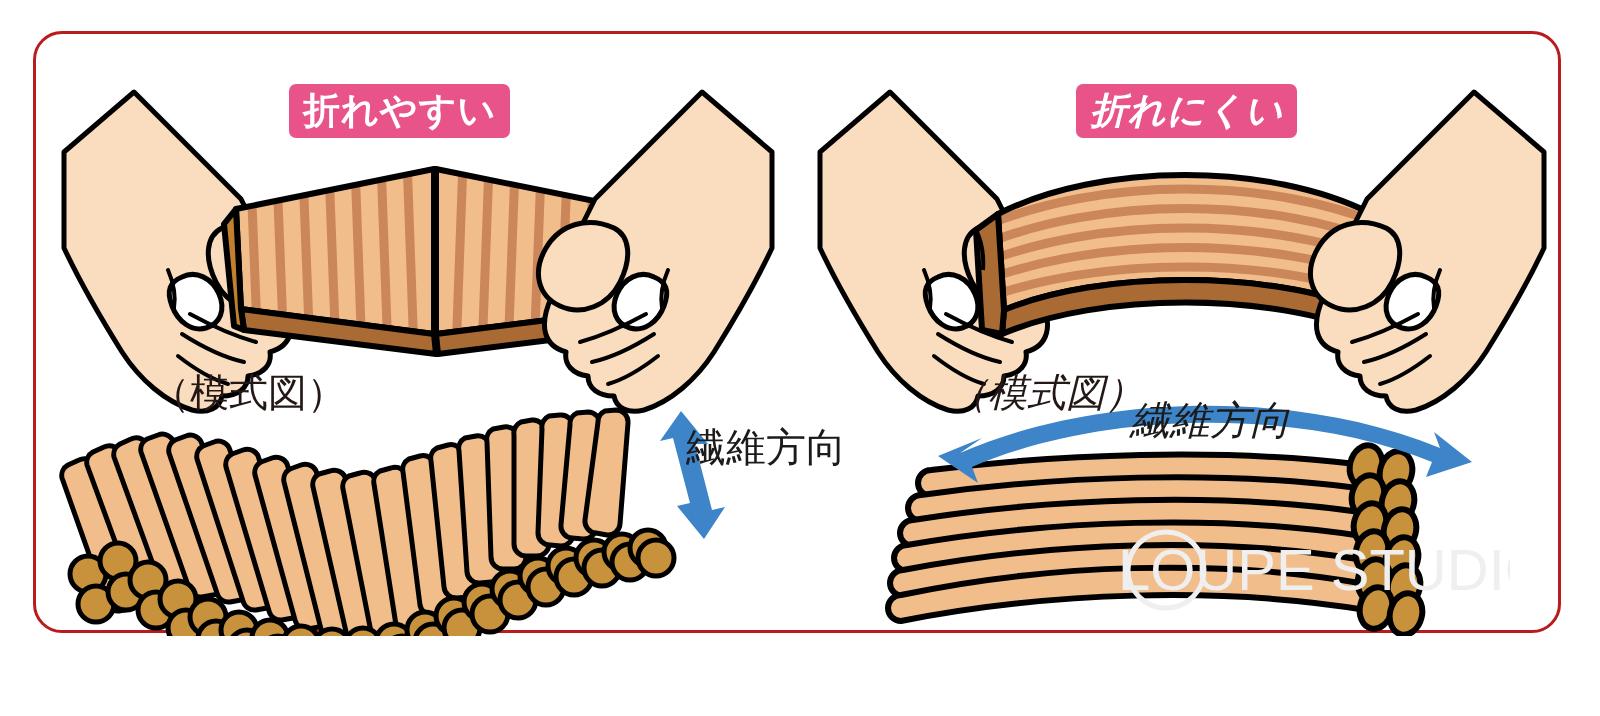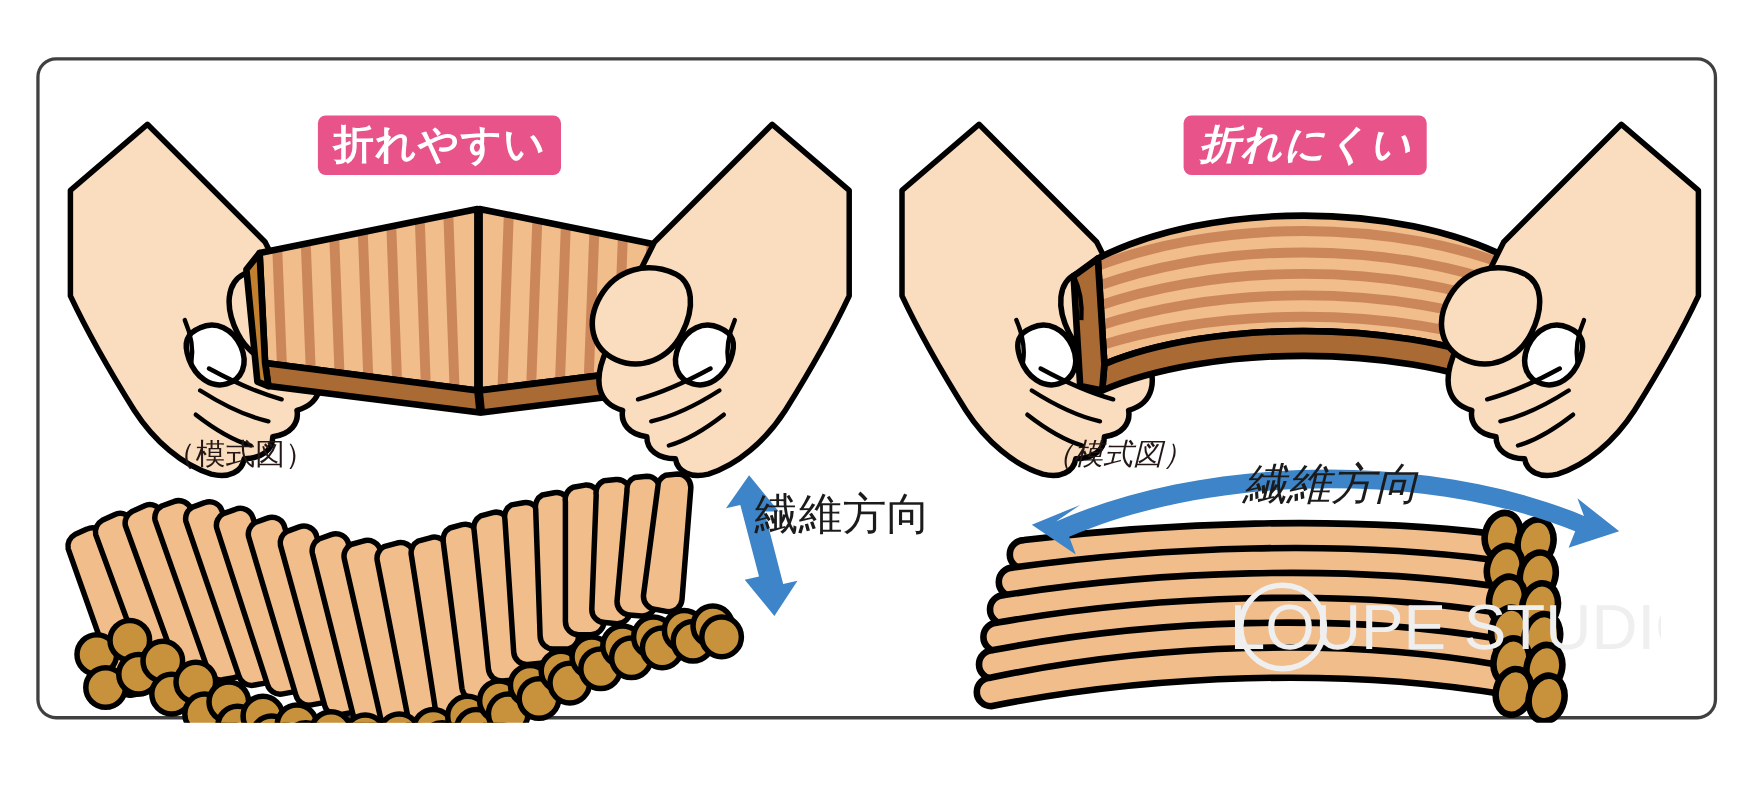--- a/index.html
+++ b/index.html
@@ -18,25 +18,24 @@
     width: 1600px;
     height: 716px;
     background: #ffffff;
   }
   #figure-frame {
     position: absolute;
     left: 33px;
     top: 31px;
     width: 1528px;
     height: 602px;
-    border: 3px solid #404040;
-    border-radius: 18px;
+    border: 3px solid #b91c1c;
+    border-radius: 29px;
     box-sizing: border-box;
     background: #ffffff;
-    margin-top: 21px;
   }
   .panel {
     position: absolute;
     top: 0;
     height: 100%;
   }
   #panel-left  { left: 0px;   width: 764px; }
   #panel-right { left: 764px; width: 764px; font-style: italic; }
 
   .badge {
@@ -52,21 +51,21 @@
     white-space: nowrap;
     padding: 0 14px;
     font-family: "DejaVu Sans", "Liberation Sans", sans-serif;
   }
   #badge-left  { left: 253px; top: 50px; }
   #badge-right { left: 276px; top: 50px; }
 
   .schema-label {
     position: absolute;
     color: #231815;
-    font-size: 27px;
+    font-size: 39px;
     line-height: 44px;
     white-space: nowrap;
     font-family: "DejaVu Sans", "Liberation Sans", sans-serif;
   }
   #schema-label-left  { left: 115px; top: 337px; }
   #schema-label-right { left: 149px; top: 337px; }
 
   .fiber-label {
     position: absolute;
     color: #1b1b1b;

